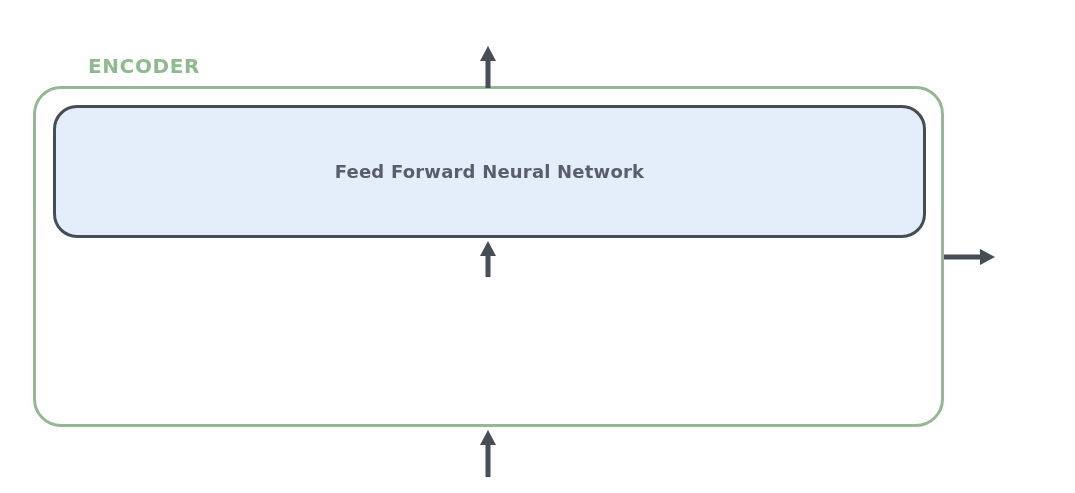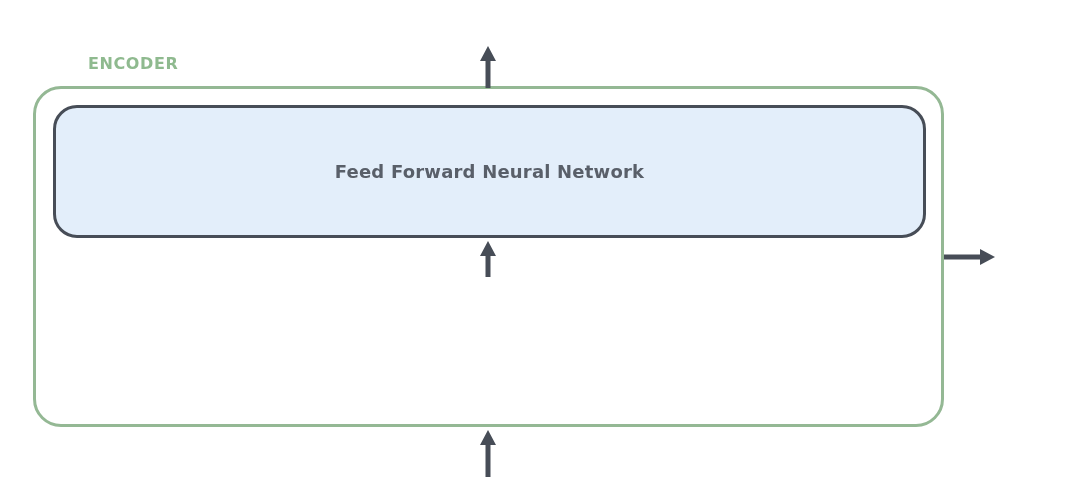--- a/index.html
+++ b/index.html
@@ -12,21 +12,21 @@
     position: relative;
     width: 1075px;
     height: 493px;
     background: #ffffff;
     overflow: hidden;
   }
   .encoder-label {
     position: absolute;
     left: 88px;
     top: 54px;
-    font-size: 16px;
+    font-size: 20px;
     font-weight: 700;
     letter-spacing: 0.6px;
     color: #8fba8f;
   }
   .outer-box {
     position: absolute;
     box-sizing: border-box;
     left: 33px;
     top: 86px;
     width: 911px;

